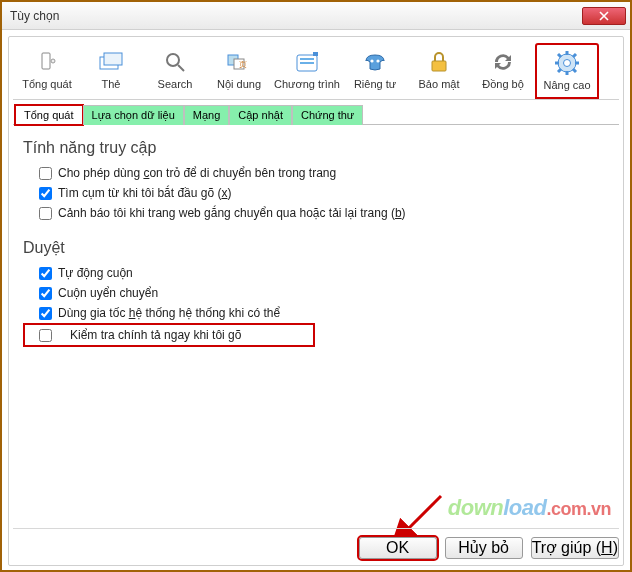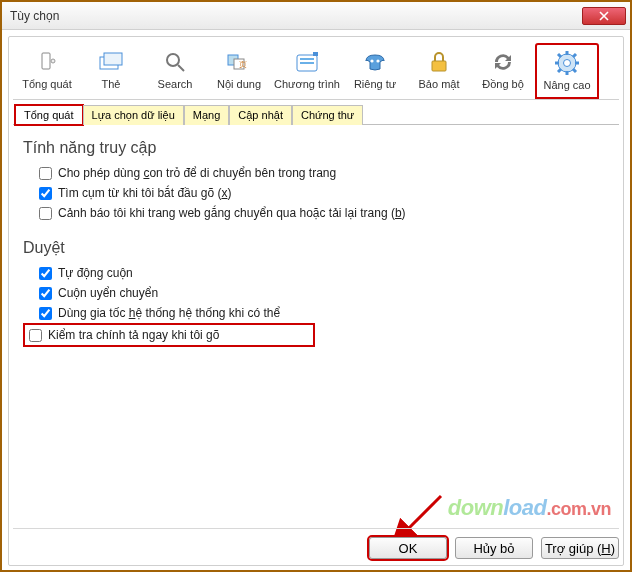--- a/index.html
+++ b/index.html
@@ -78,21 +78,21 @@
   display: flex;
   margin-top: 4px;
   border-bottom: 1px solid #bfbfbf;
   padding-left: 2px;
 }
 .tab {
   padding: 3px 8px;
   font-size: 11px;
   border: 1px solid #bfbfbf;
   border-bottom: none;
-  background: #fef9c3;
+  background: #86efac;
   margin-right: 0;
   position: relative;
   top: 1px;
   cursor: pointer;
 }
 .tab.active {
   background: #fff;
   border-bottom: 1px solid #fff;
 }
 .tab.highlight-red { outline: 2px solid #c00; outline-offset: -1px; }
@@ -103,39 +103,39 @@
   overflow: hidden;
   position: relative;
 }
 .group-label { color: #444; font-size: 16px; margin: 4px 0 6px 0; }
 .opt-row {
   display: flex; align-items: center;
   padding: 3px 0 3px 16px;
   font-size: 12px;
   color: #222;
 }
-.opt-row.highlight-red { border: 2px solid #c00; padding-left:4px;}
+.opt-row.highlight-red { border: 2px solid #c00; padding-left:14px;gap:12px;}
 .opt-row input[type=checkbox] {
   width: 13px; height: 13px; margin-right: 6px;
 }
 .opt-row .uline { text-decoration: underline; }
 
 .footer {
   position: absolute;
   left: 4px; right: 4px; bottom: 6px;
   border-top: 1px solid #d8d8d8;
   padding-top: 8px;
   display: flex;
   justify-content: flex-end;
   gap: 8px;
 }
 .btn {
   min-width: 78px;
   height: 22px;
-  font-size: 13px;
+  font-size: 16px;
   background: linear-gradient(#fdfdfd, #e7e7e7);
   border: 1px solid #9a9a9a;
   border-radius: 3px;
   cursor: pointer;
 }
 .btn.highlight-red { outline: 2px solid #c00; outline-offset: 0; }
 
 
 .arrow {
   position: absolute;

